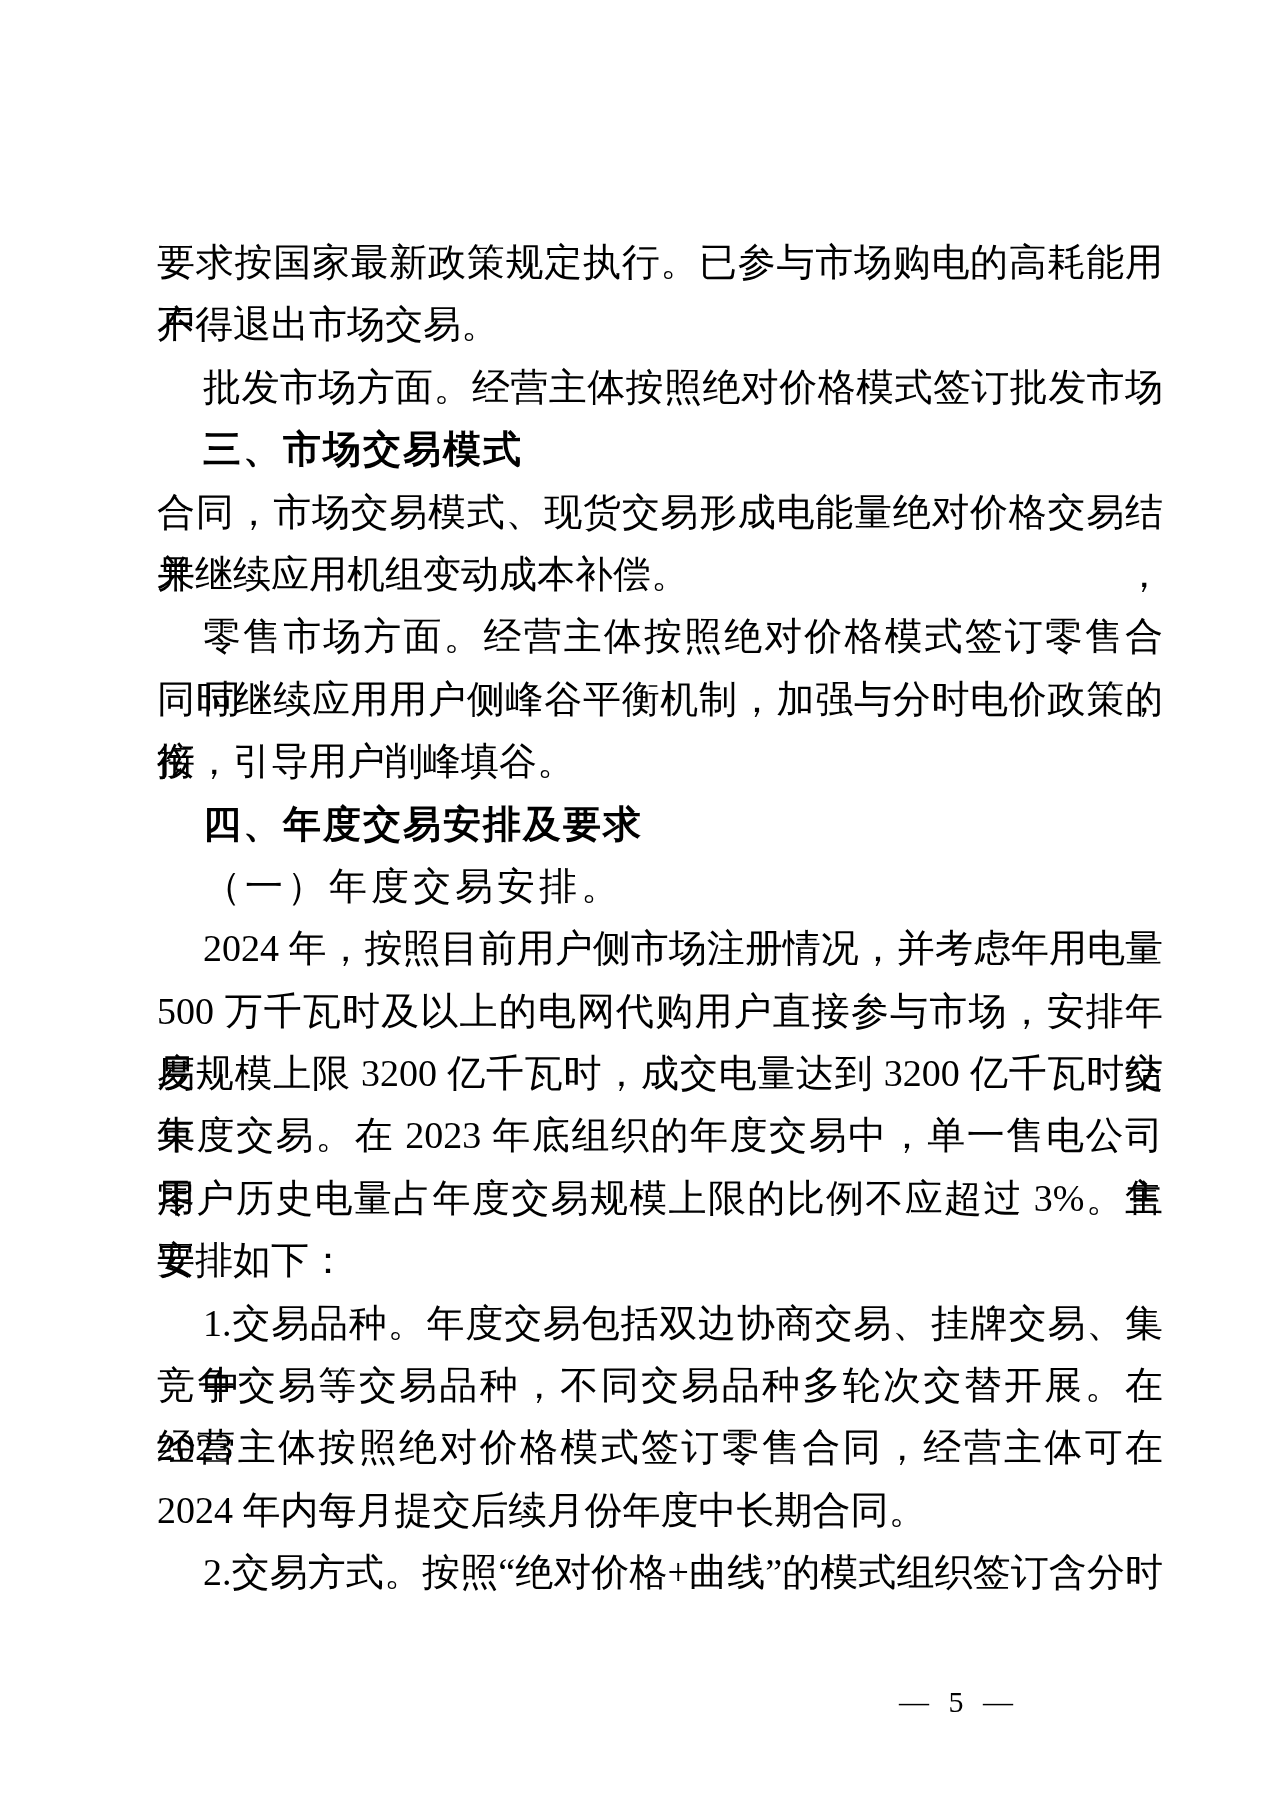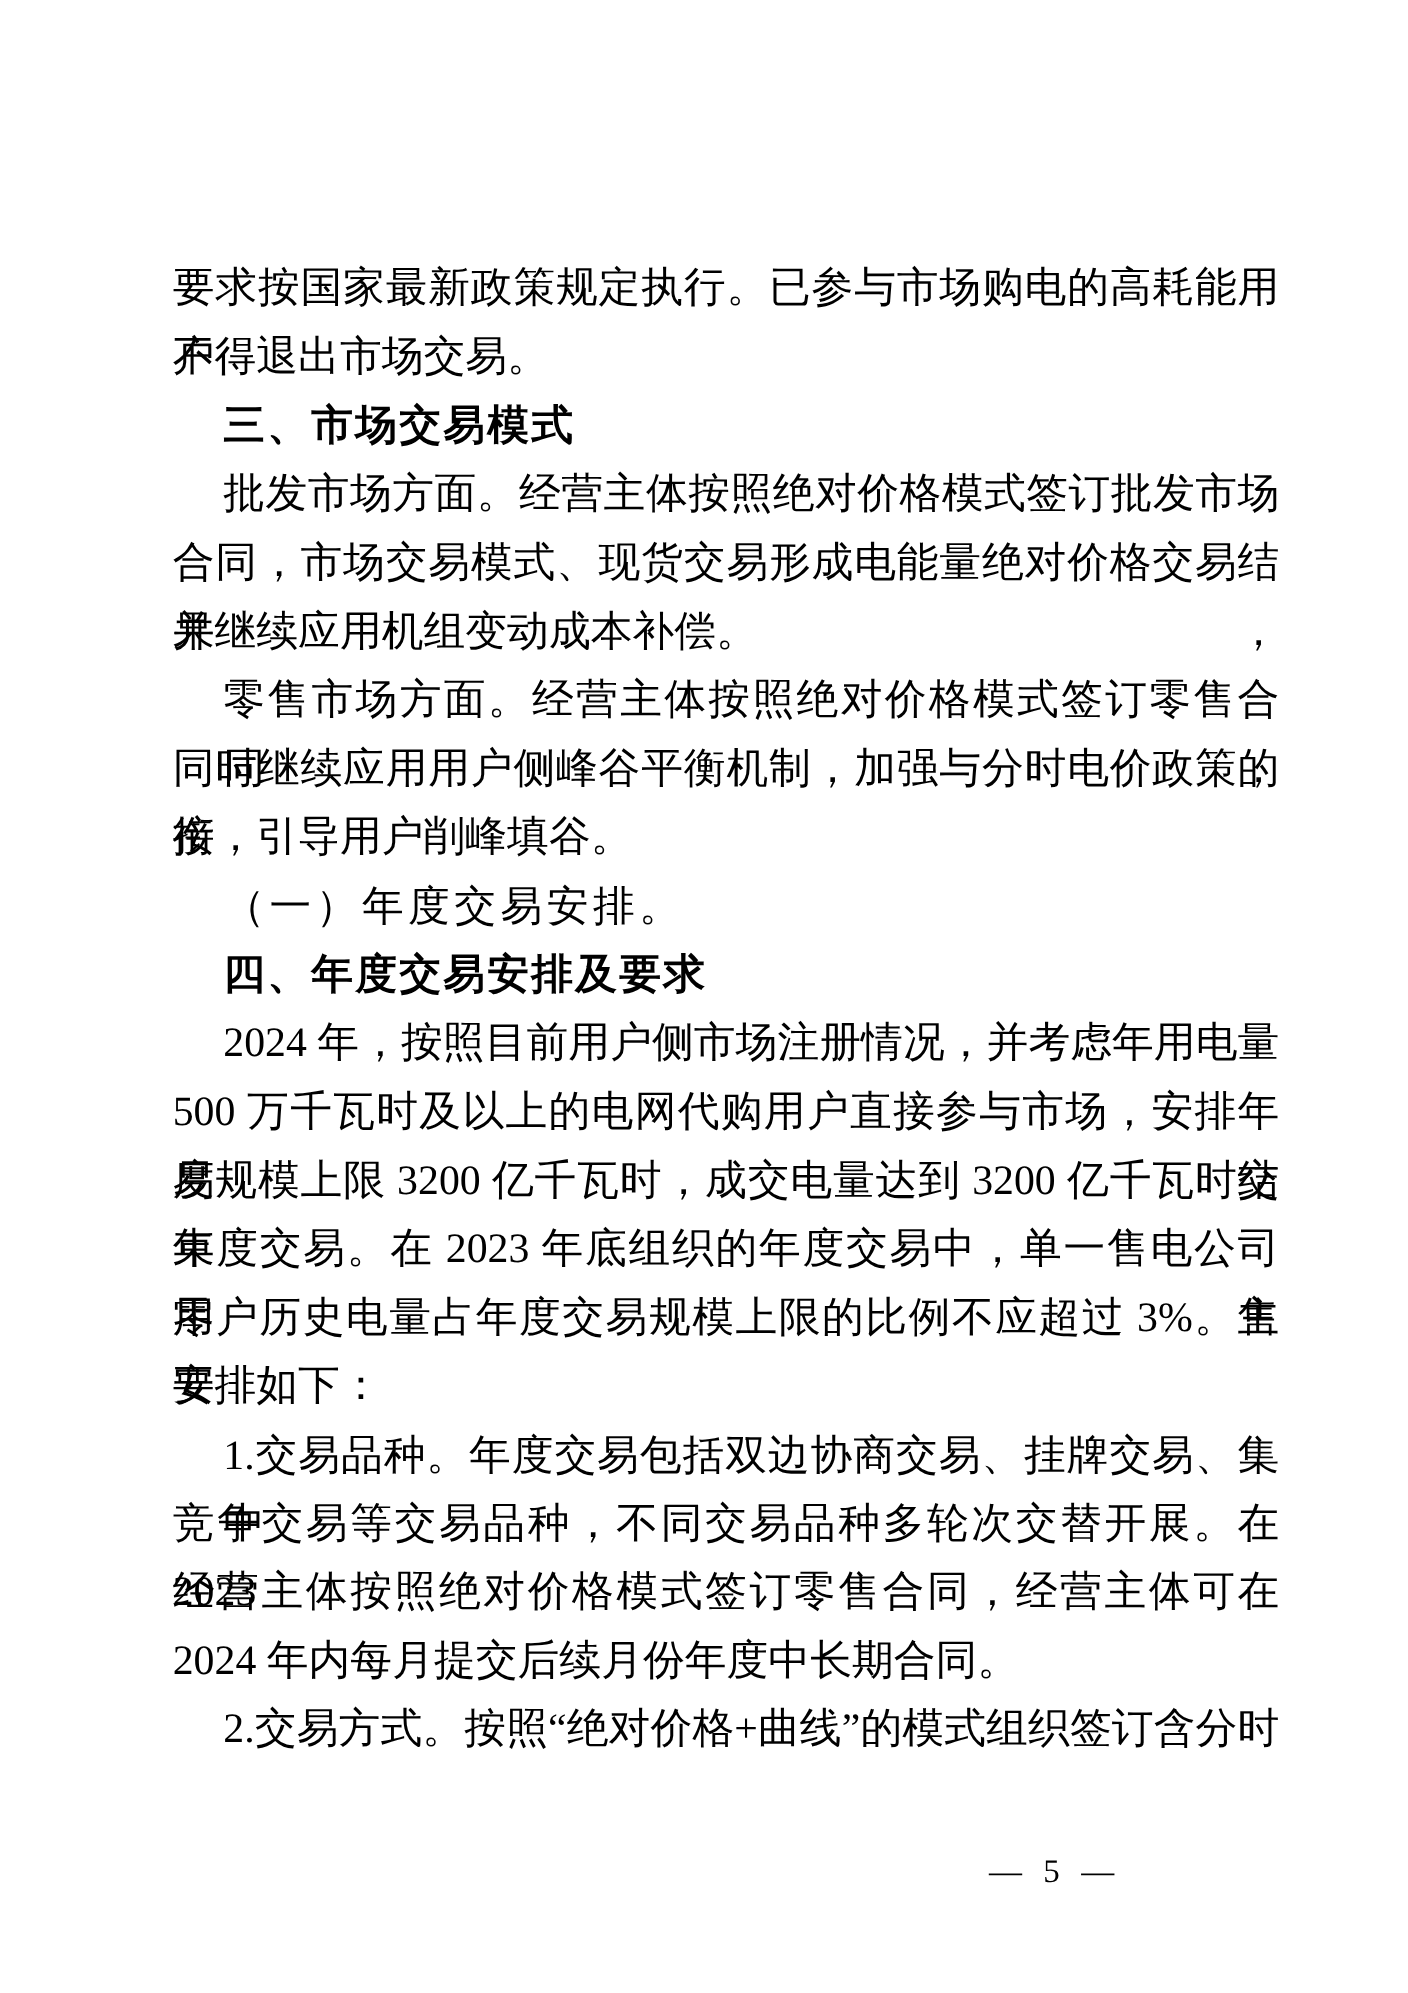--- a/index.html
+++ b/index.html
@@ -62,29 +62,29 @@
 </style>
 </head>
 <body>
 
 <div class="page">
 
   <div class="doc-body">
 
   <div class="line body justify">要求按国家最新政策规定执行。已参与市场购电的高耗能用户</div>
       <div class="line body">不得退出市场交易。</div>
+      <div class="line body indent justify">批发市场方面。经营主体按照绝对价格模式签订批发市场</div>
       <div class="line heading indent">三、市场交易模式</div>
-      <div class="line body indent justify">批发市场方面。经营主体按照绝对价格模式签订批发市场</div>
       <div class="line body justify">合同，市场交易模式、现货交易形成电能量绝对价格交易结果，</div>
       <div class="line body">并继续应用机组变动成本补偿。</div>
       <div class="line body indent justify">零售市场方面。经营主体按照绝对价格模式签订零售合同，</div>
       <div class="line body justify">同时继续应用用户侧峰谷平衡机制，加强与分时电价政策的衔</div>
       <div class="line body">接，引导用户削峰填谷。</div>
+      <div class="line heading indent">四、年度交易安排及要求</div>
       <div class="line kaiti indent">（一）年度交易安排。</div>
-      <div class="line heading indent">四、年度交易安排及要求</div>
       <div class="line body indent justify">2024 年，按照目前用户侧市场注册情况，并考虑年用电量</div>
       <div class="line body justify">500 万千瓦时及以上的电网代购用户直接参与市场，安排年度交</div>
       <div class="line body justify">易规模上限 3200 亿千瓦时，成交电量达到 3200 亿千瓦时结束</div>
       <div class="line body justify">年度交易。在 2023 年底组织的年度交易中，单一售电公司零售</div>
       <div class="line body justify">用户历史电量占年度交易规模上限的比例不应超过 3%。主要</div>
       <div class="line body">安排如下：</div>
       <div class="line body indent justify">1.交易品种。年度交易包括双边协商交易、挂牌交易、集中</div>
       <div class="line body justify">竞争交易等交易品种，不同交易品种多轮次交替开展。在 2023</div>
       <div class="line body justify">经营主体按照绝对价格模式签订零售合同，经营主体可在</div>
       <div class="line body">2024 年内每月提交后续月份年度中长期合同。</div>

